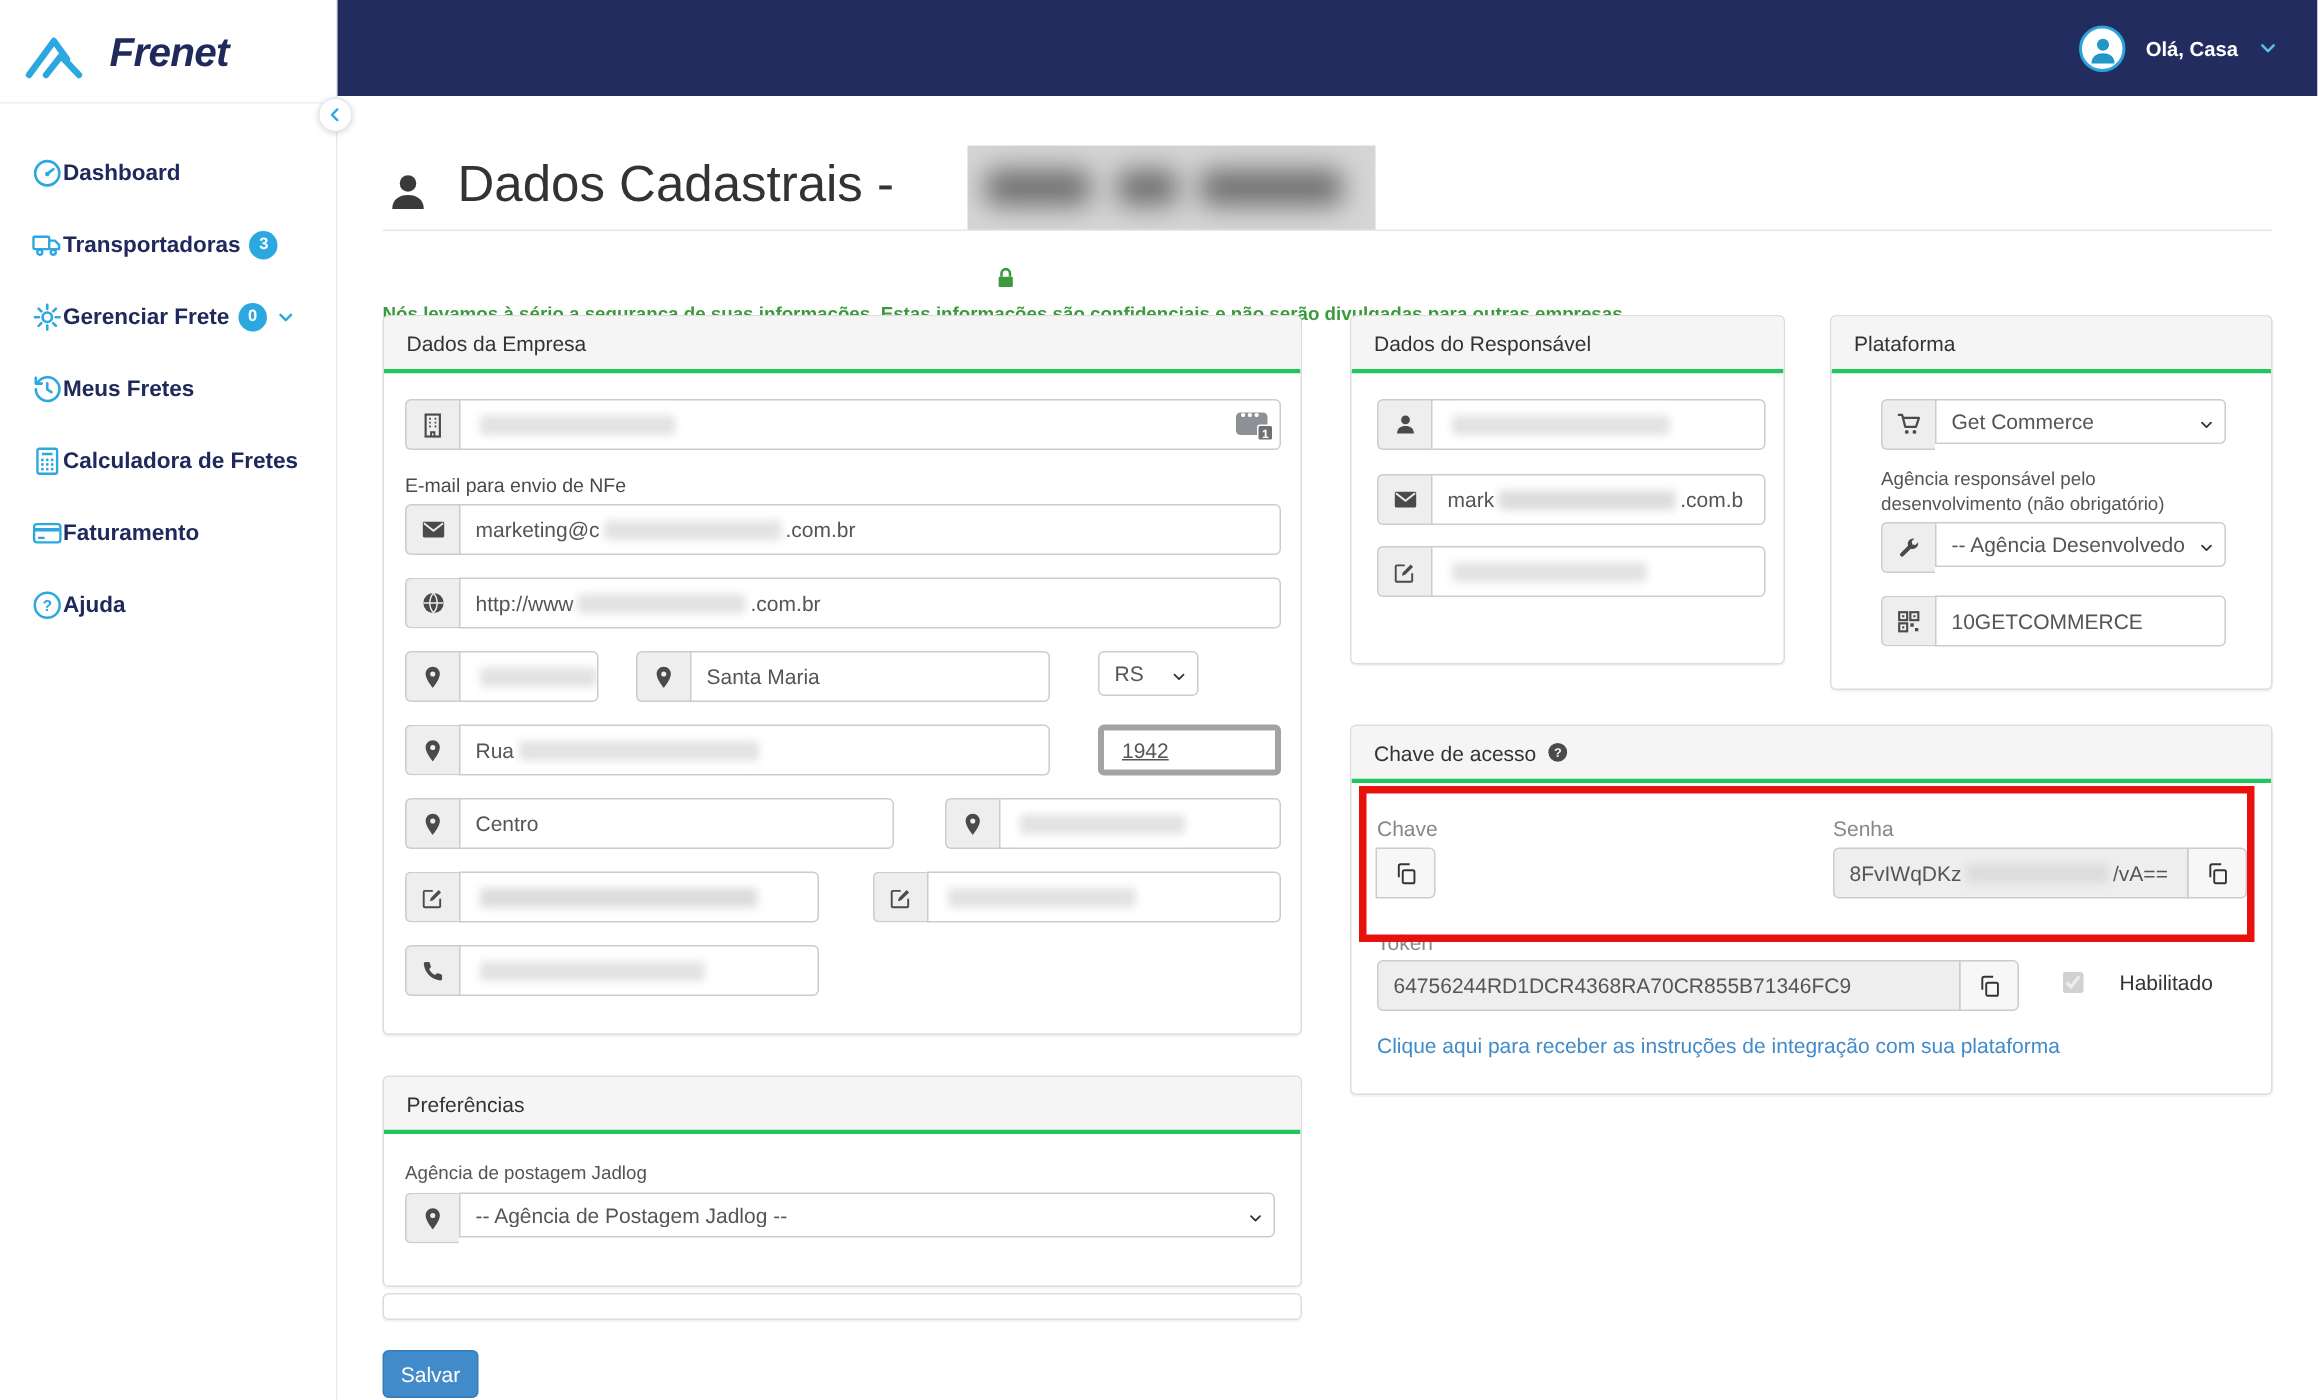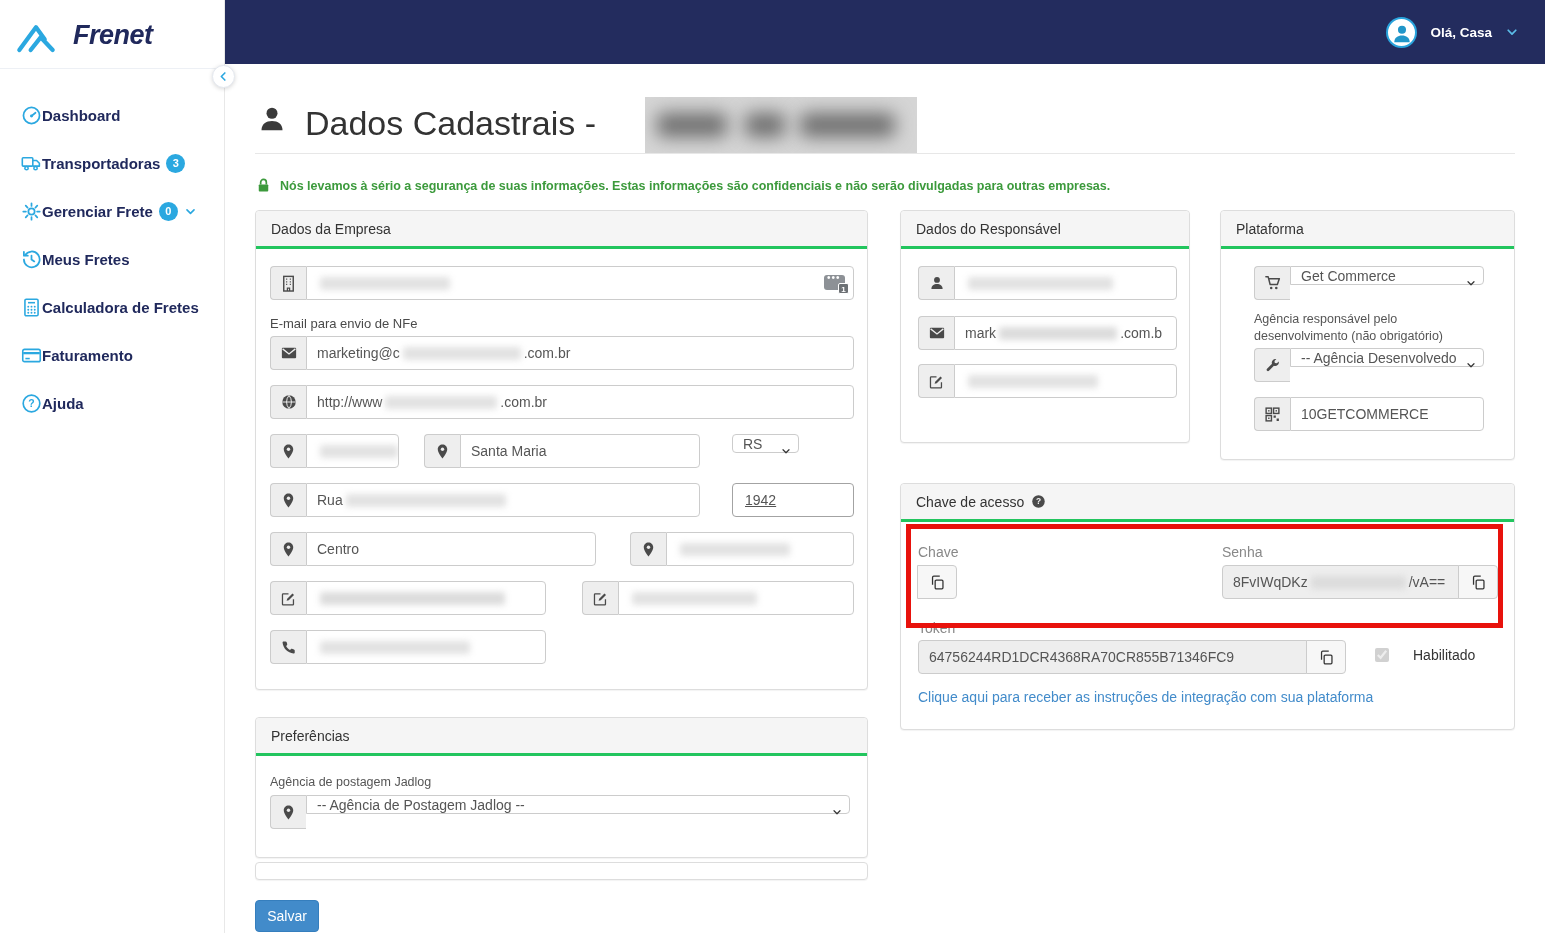--- a/index.html
+++ b/index.html
@@ -53,27 +53,27 @@
   .badge {
     min-width:19px; height:19px; border-radius:50%; background:#2ba8e0; color:#fff;
     font-size:11px; font-weight:bold; display:flex; align-items:center; justify-content:center;
     margin-left:6px;
   }
   .nav-chev { color:#2ba8e0; margin-left:6px; display:flex; }
 
   
   .content { position:absolute; left:225px; top:64px; width:1320px; height:869px; background:#fff; }
 
-  .pagehead { position:absolute; left:32px; top:40px; display:flex; align-items:flex-start; gap:18px; }
+  .pagehead { position:absolute; left:32px; top:40px; display:flex; align-items:flex-end; gap:18px; }
   .pagehead h1 { margin:0; font-size:34px; font-weight:500; color:#333; letter-spacing:0; }
   .title-icon { color:#3a3a3a; display:flex; }
   .title-redact { position:absolute; left:420px; top:33px; width:272px; height:57px; background:#d5d5d5; overflow:hidden; }
   .title-redact .blob { position:absolute; top:16px; height:24px; background:#6e6e6e; border-radius:6px; filter:blur(9px); }
   .pagehr { position:absolute; left:30px; top:89px; width:1260px; border:0; border-top:1px solid #e7e7e7; margin:0; }
-  .secure { position:absolute; left:30px; top:113px; display:flex; align-items:center; gap:8px; color:#3c9a3c; font-weight:bold; font-size:12.5px; }
+  .secure { position:absolute; left:30px; top:113px; display:flex; align-items:center; gap:8px; color:#3c9a3c; font-weight:bold; font-size:12.5px;flex-direction:column; }
   .secure .lock { color:#3c9a3c; display:flex; }
 
   
   .panel {
     position:absolute; background:#fff; border:1px solid #ddd; border-radius:4px;
     box-shadow:0 1px 1px rgba(0,0,0,.05);
   }
   .phead {
     height:38px; background:#f5f5f5; border-bottom:3px solid #22c55e;
     border-radius:4px 4px 0 0; display:flex; align-items:center; gap:7px;
@@ -88,26 +88,26 @@
     border-radius:4px 0 0 4px; display:flex; align-items:center; justify-content:center; color:#4a4a4a;
   }
   .ifield {
     flex:1; border:1px solid #ccc; border-radius:0 4px 4px 0; background:#fff;
     display:flex; align-items:center; padding:0 10px; font-size:14px; color:#555;
     white-space:nowrap; overflow:hidden; position:relative; min-width:0;
   }
   .ifield.ro { background:#eee; }
   .ifield.rleft { border-radius:4px 0 0 4px; }
   .plain {
-    position:absolute; height:34px; border:1px solid #a3a3a3; border-radius:4px; background:#fff;
+    position:absolute; height:34px; border:4px solid #a3a3a3; border-radius:4px; background:#fff;
     display:flex; align-items:center; padding:0 12px; font-size:14px; color:#555;text-decoration:underline;
   }
   .selwrap { position:relative; flex:1; display:flex; min-width:0; }
   .selwrap select {
-    appearance:none; -webkit-appearance:none; width:100%; height:19px;
+    appearance:none; -webkit-appearance:none; width:100%; height:30px;
     border:1px solid #ccc; border-radius:0 4px 4px 0; background:#fff;
     font-size:14px; color:#555; padding:0 26px 0 10px; font-family:inherit;
     overflow:hidden;
   }
   .selwrap .chev { position:absolute; right:7px; top:11px; color:#333; pointer-events:none; }
   .selwrap.standalone { position:absolute; height:34px; }
   .selwrap.standalone select { border-radius:4px; }
 
   .redact { display:inline-block; height:13px; border-radius:2px; background:#e2e2e2; filter:blur(3px); margin:0 3px; flex:0 0 auto; }
   .redact.dk { background:#dcdcdc; }

